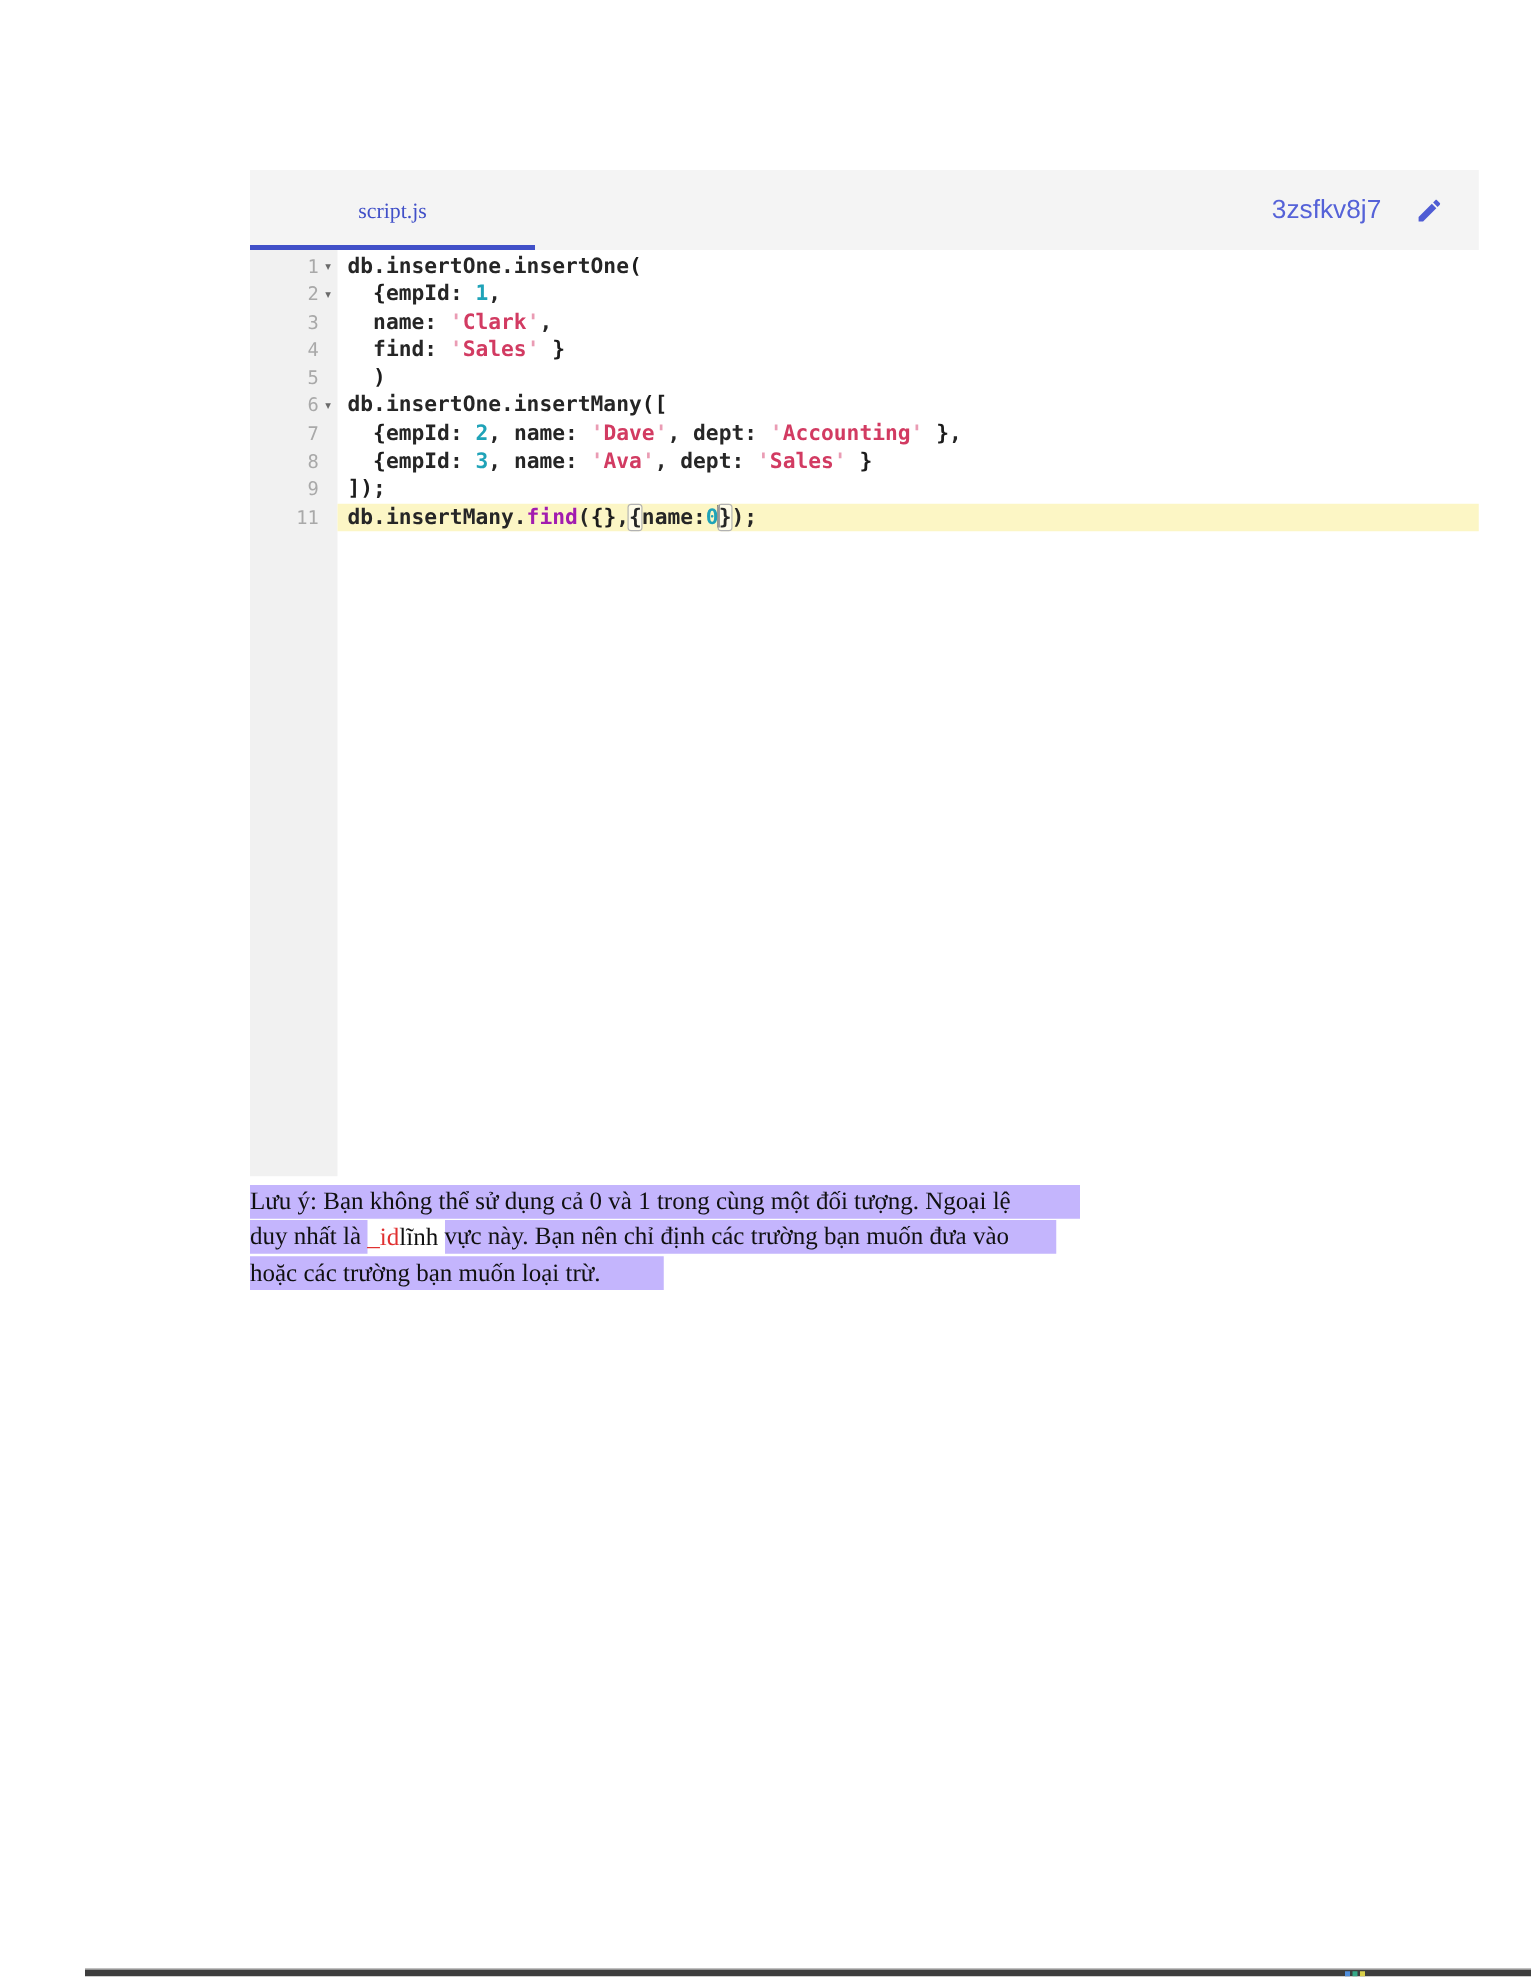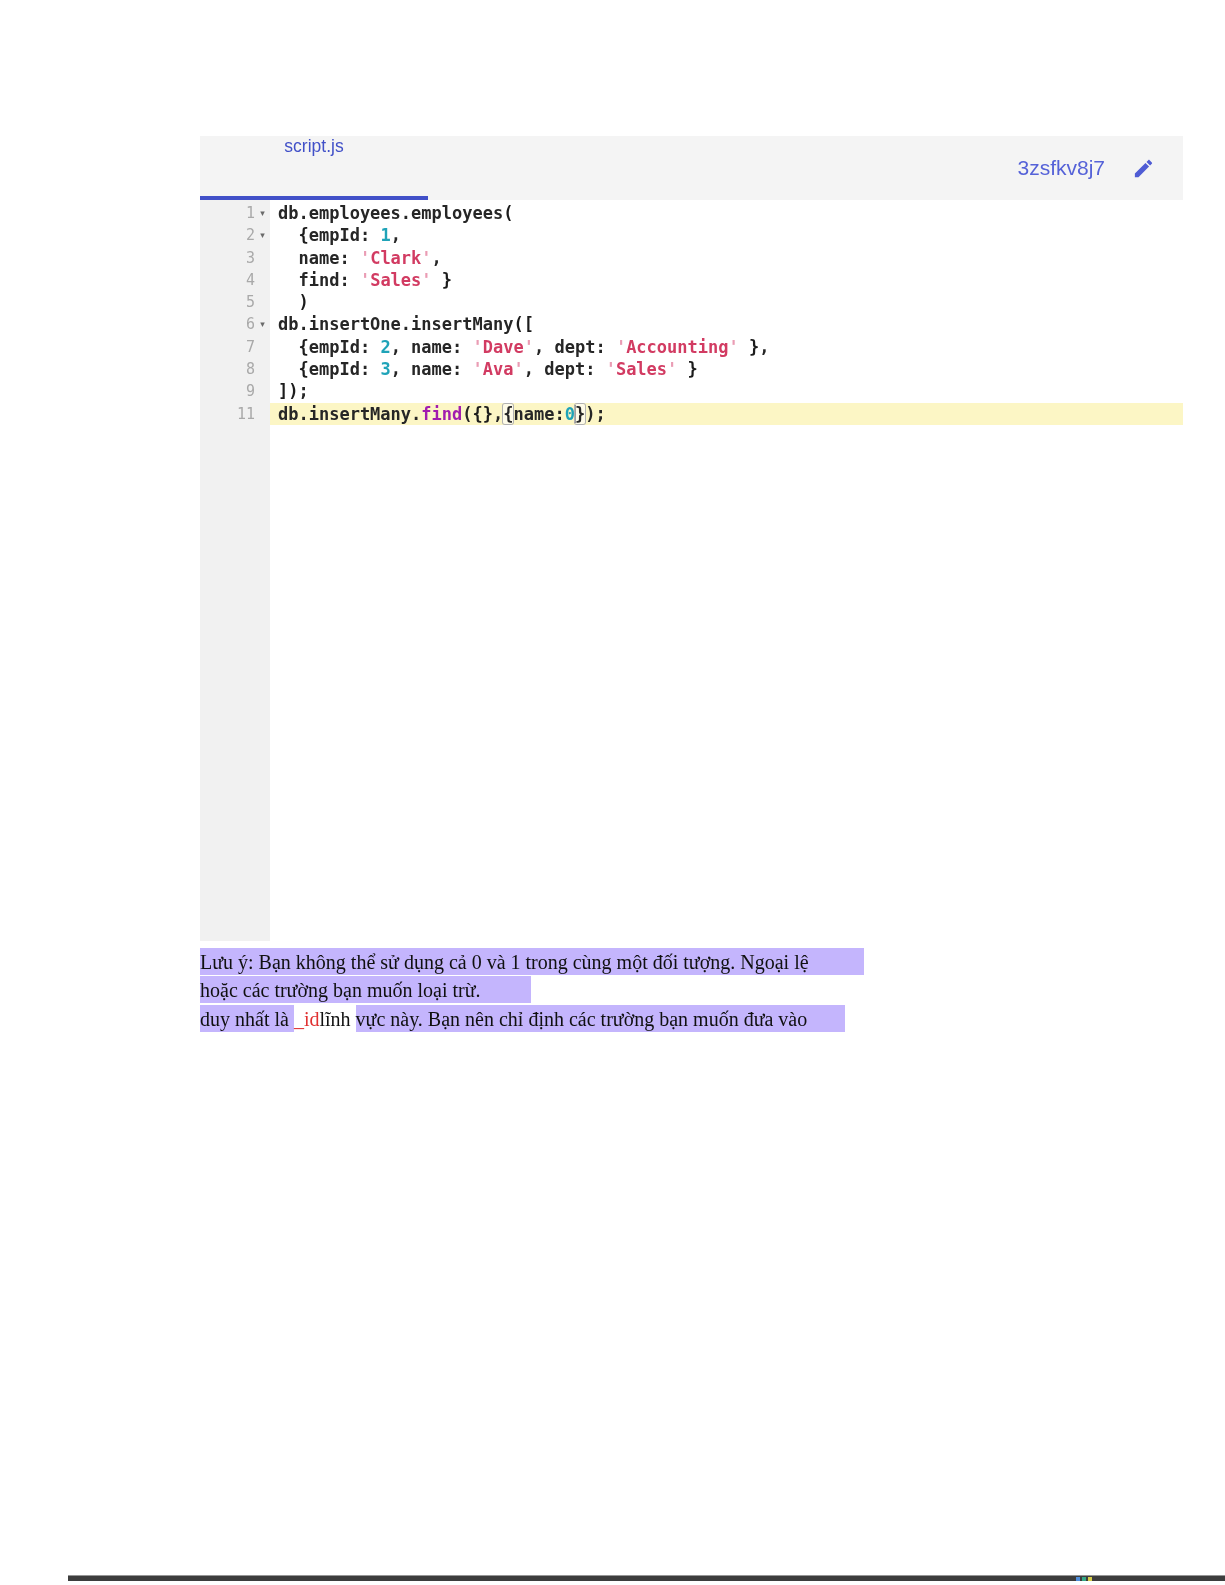--- a/index.html
+++ b/index.html
@@ -2,21 +2,21 @@
 <html><head>
 <meta charset="utf-8">
 <style>
   * { margin:0; padding:0; box-sizing:border-box; }
   html,body { width:1225px; height:1585px; background:#ffffff; overflow:hidden; }
   body { position:relative; font-family:"Liberation Sans", sans-serif; }
 
   
   .panel { position:absolute; left:200px; top:136px; width:983px; height:805px; background:#ffffff; }
   .panel-header { position:relative; height:64px; background:#f4f4f4; display:flex; align-items:center; }
-  .tab { position:relative; width:228px; height:64px; display:flex; justify-content:center; cursor:pointer; }
+  .tab { position:relative; width:228px; height:64px; display:flex; align-items:center; justify-content:center; cursor:pointer;font-family:Liberation Serif, serif; }
   .tab-label { color:#4150c8; font-size:17.5px; }
   .tab-underline { position:absolute; left:0; bottom:0; width:228px; height:4px; background:#4150c8; }
   .header-right { position:absolute; right:28px; top:0; height:64px; display:flex; align-items:center; gap:27px; }
   .bin-id { color:#5562d8; font-size:21px; }
   .pencil { width:23px; height:23px; display:block; }
 
   
   .gutter-col { position:absolute; left:0; top:64px; width:70px; height:741px; background:#f1f1f1; }
   .rows { position:absolute; left:0; top:64px; width:100%; padding-top:2px; }
   .row { display:flex; height:22.3px; align-items:stretch; }
@@ -56,21 +56,21 @@
       <svg class="pencil" viewBox="0 0 24 24">
         <path fill="#4f5cd4" d="M3 17.25V21h3.75L17.81 9.94l-3.75-3.75L3 17.25zM20.71 7.04c.39-.39.39-1.02 0-1.41l-2.34-2.34c-.39-.39-1.02-.39-1.41 0l-1.83 1.83 3.75 3.75 1.83-1.83z"></path>
       </svg>
     </div>
   </div>
   <div class="gutter-col"></div>
   <div class="rows" id="code-rows">
       <div class="row">
         <span class="ln">1</span>
         <span class="fold">▾</span>
-        <span class="code"><span>db.employees.employees</span><span class="tk-bracket">(</span></span>
+        <span class="code"><span>db.insertOne.insertOne</span><span class="tk-bracket">(</span></span>
       </div>
       <div class="row">
         <span class="ln">2</span>
         <span class="fold">▾</span>
         <span class="code"><span>  </span><span class="tk-bracket">{</span><span>empId: </span><span class="tk-number">1</span><span>,</span></span>
       </div>
       <div class="row">
         <span class="ln">3</span>
         <span class="fold"></span>
         <span class="code"><span>  name: </span><span class="tk-quote">'</span><span class="tk-string">Clark</span><span class="tk-quote">'</span><span>,</span></span>
@@ -108,21 +108,21 @@
       <div class="row">
         <span class="ln">11</span>
         <span class="fold"></span>
         <span class="code active"><span>db.insertMany.</span><span class="tk-func">find</span><span>(</span><span class="tk-bracket">{}</span><span>,</span><span class="tk-match">{</span><span>name:</span><span class="tk-number">0</span><span class="tk-cursor"></span><span class="tk-match">}</span><span>);</span></span>
       </div>
     </div>
 </div>
 
 <div class="note" id="note">
     <div class="note-line"><span class="seg-hl" style="padding-right: 55px;">Lưu ý: Bạn không thể sử dụng cả 0 và 1 trong cùng một đối tượng. Ngoại lệ</span></div>
+    <div class="note-line"><span class="seg-hl">duy nhất là </span><span class="seg-red">_id</span><span class="">lĩnh </span><span class="seg-hl" style="padding-right: 38px;">vực này. Bạn nên chỉ định các trường bạn muốn đưa vào</span></div>
     <div class="note-line"><span class="seg-hl" style="padding-right: 50px;">hoặc các trường bạn muốn loại trừ.</span></div>
-    <div class="note-line"><span class="seg-hl">duy nhất là </span><span class="seg-red">_id</span><span class="">lĩnh </span><span class="seg-hl" style="padding-right: 38px;">vực này. Bạn nên chỉ định các trường bạn muốn đưa vào</span></div>
   </div>
 
 <div class="bottom-bar">
   <span class="px" style="left:1008px;background:#4f8edc"></span>
   <span class="px" style="left:1014px;background:#35a887"></span>
   <span class="px" style="left:1020px;background:#d8cf4a"></span>
 </div>
 
 </body></html>

